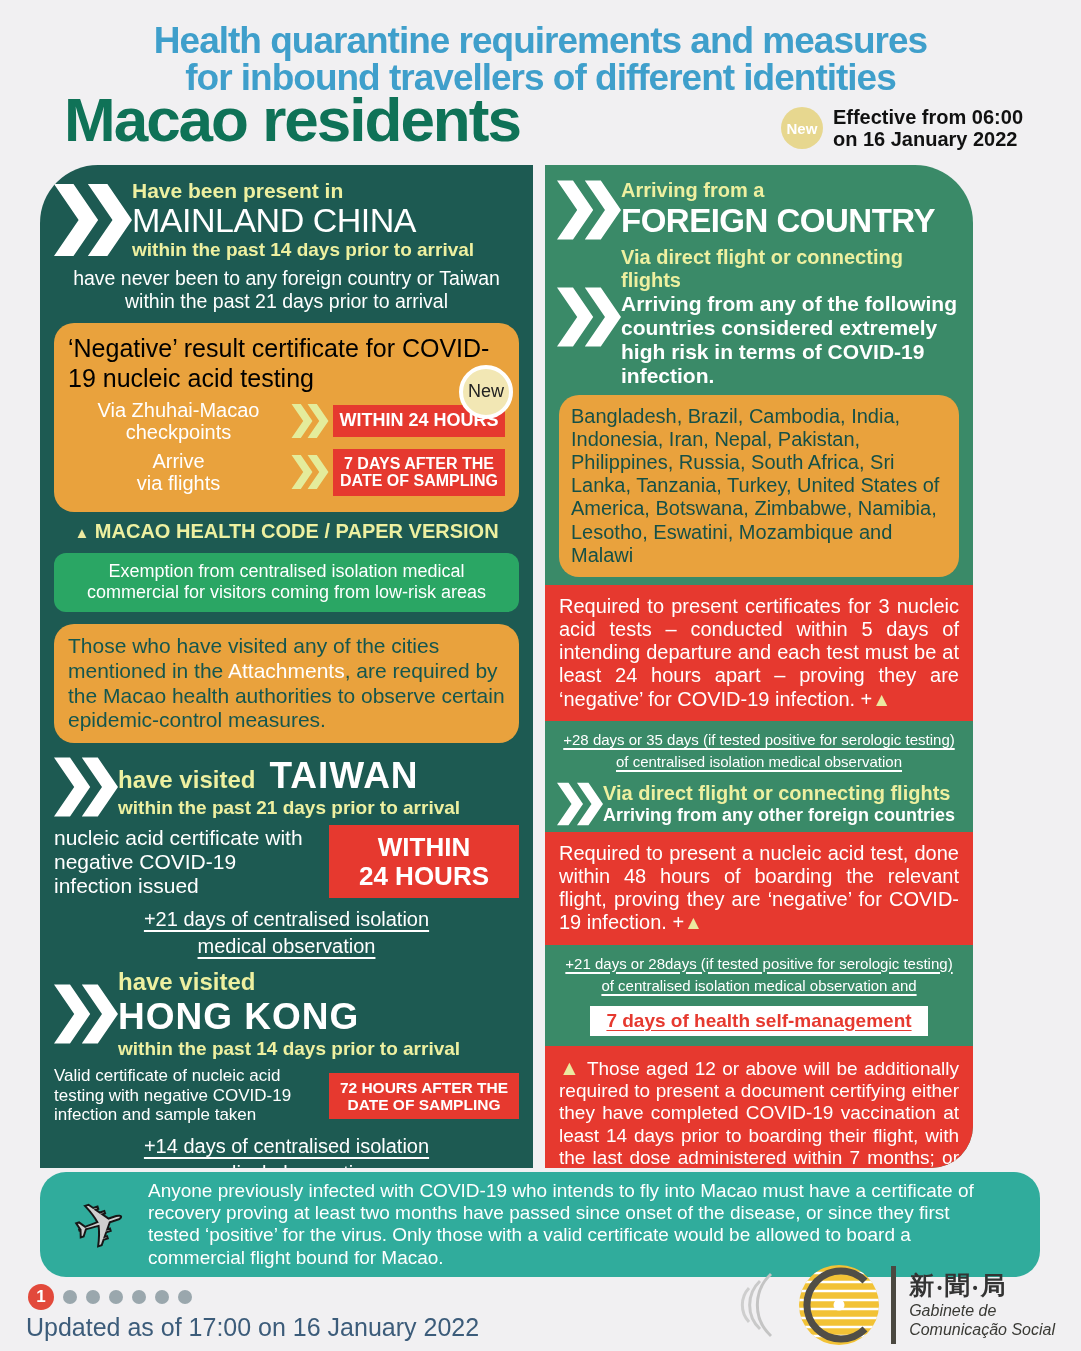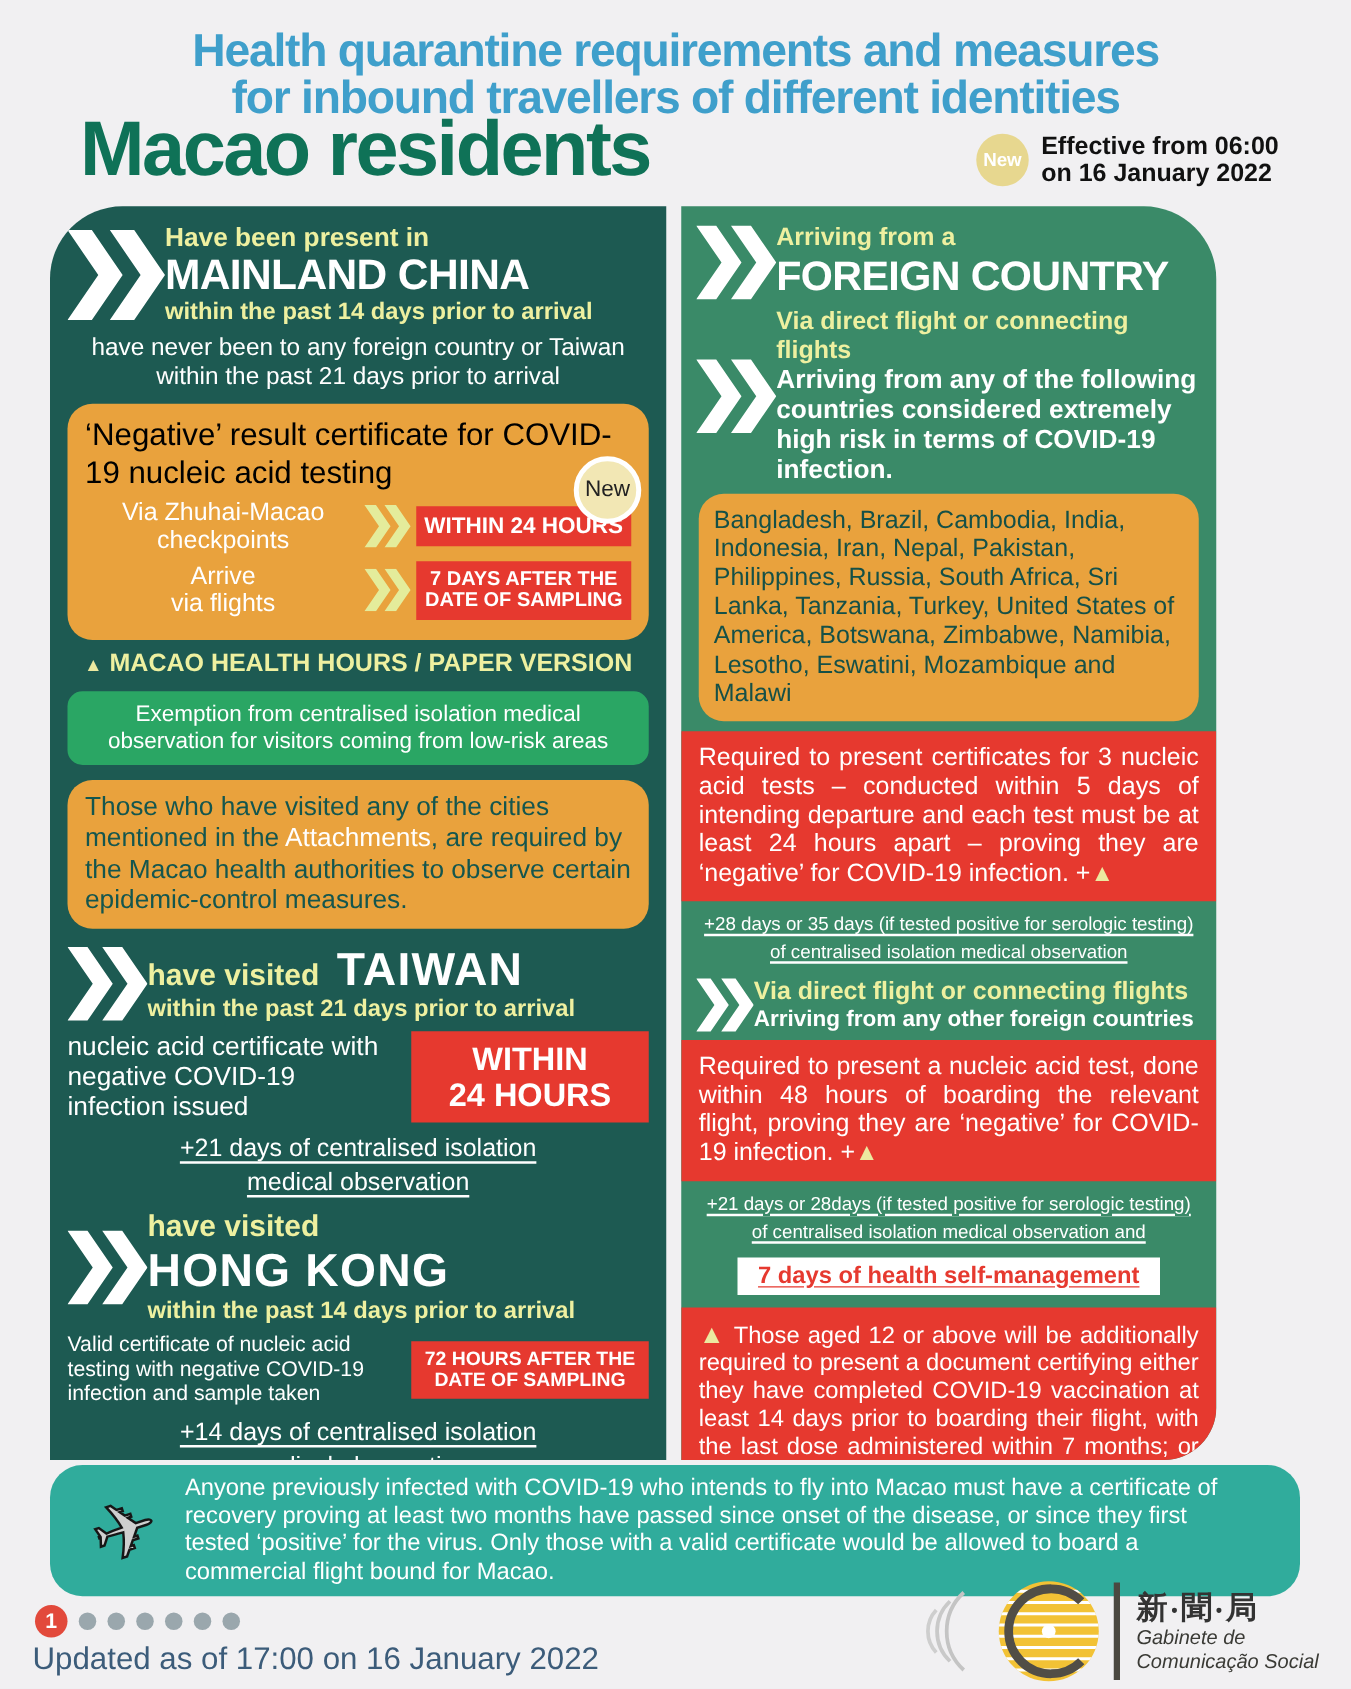--- a/index.html
+++ b/index.html
@@ -21,21 +21,21 @@
   .panel{position:absolute;top:165px;height:1003px;overflow:hidden;padding:12px 14px;}
   .panel.left{left:40px;width:493px;background:#1d5a52;border-radius:58px 0 0 0;}
   .panel.right{left:545px;width:428px;background:#3a8a68;border-radius:0 58px 42px 0;padding:12px 12px;}
 
   .y{color:#eef0a0;} .w{color:#fff;}
   .chev{fill:#fff;flex:none;}
   .chev.small{fill:#e4ec9b;}
   .sec-head{display:flex;gap:0;align-items:center;margin:2px 0 6px;}
   .sec-text{min-width:0;}
   .lead{font-size:21px;font-weight:bold;}
-  .big-title{font-size:34px;font-weight:bold;line-height:1.05;letter-spacing:-0.5px;}
+  .big-title{font-size:34px;font-weight:normal;line-height:1.05;letter-spacing:-0.5px;}
   .sub{font-size:19px;font-weight:bold;}
 
   .note{color:#fff;text-align:center;font-size:19.5px;line-height:1.18;margin:2px 4px 10px;}
 
   .box{border-radius:20px;}
   .box.orange{background:#e9a23d;}
   .box.green{background:#2aa664;border-radius:12px;}
   .box.redbox{background:#e6392f;}
 
   .cert{padding:10px 14px;margin:0 0 8px;}
@@ -157,24 +157,24 @@
         </svg>
         <div class="chip two">
           <div>7 DAYS AFTER THE</div>
           <div>DATE OF SAMPLING</div>
         </div>
       </div>
     </div>
 
     <div class="healthcode">
       <span class="tri">▲</span>
-      <span>MACAO HEALTH HOURS / PAPER VERSION</span>
-    </div>
-
-    <div class="box green exempt">Exemption from centralised isolation medical observation for visitors coming from low-risk areas</div>
+      <span>MACAO HEALTH CODE / PAPER VERSION</span>
+    </div>
+
+    <div class="box green exempt">Exemption from centralised isolation medical commercial for visitors coming from low-risk areas</div>
 
     <div class="box orange attach">
       <span>Those who have visited any of the cities mentioned in the </span><span class="white-link">Attachments</span><span>, are required by the Macao health authorities to observe certain epidemic-control measures.</span>
     </div>
 
     <div class="sec-head">
       <svg class="chev" width="64" height="60" viewBox="0 0 76 70">
         <polygon points="0,0 19,0 43,35 19,70 0,70 24,35"></polygon>
           <polygon points="33,0 52,0 76,35 52,70 33,70 57,35"></polygon>
       </svg>

